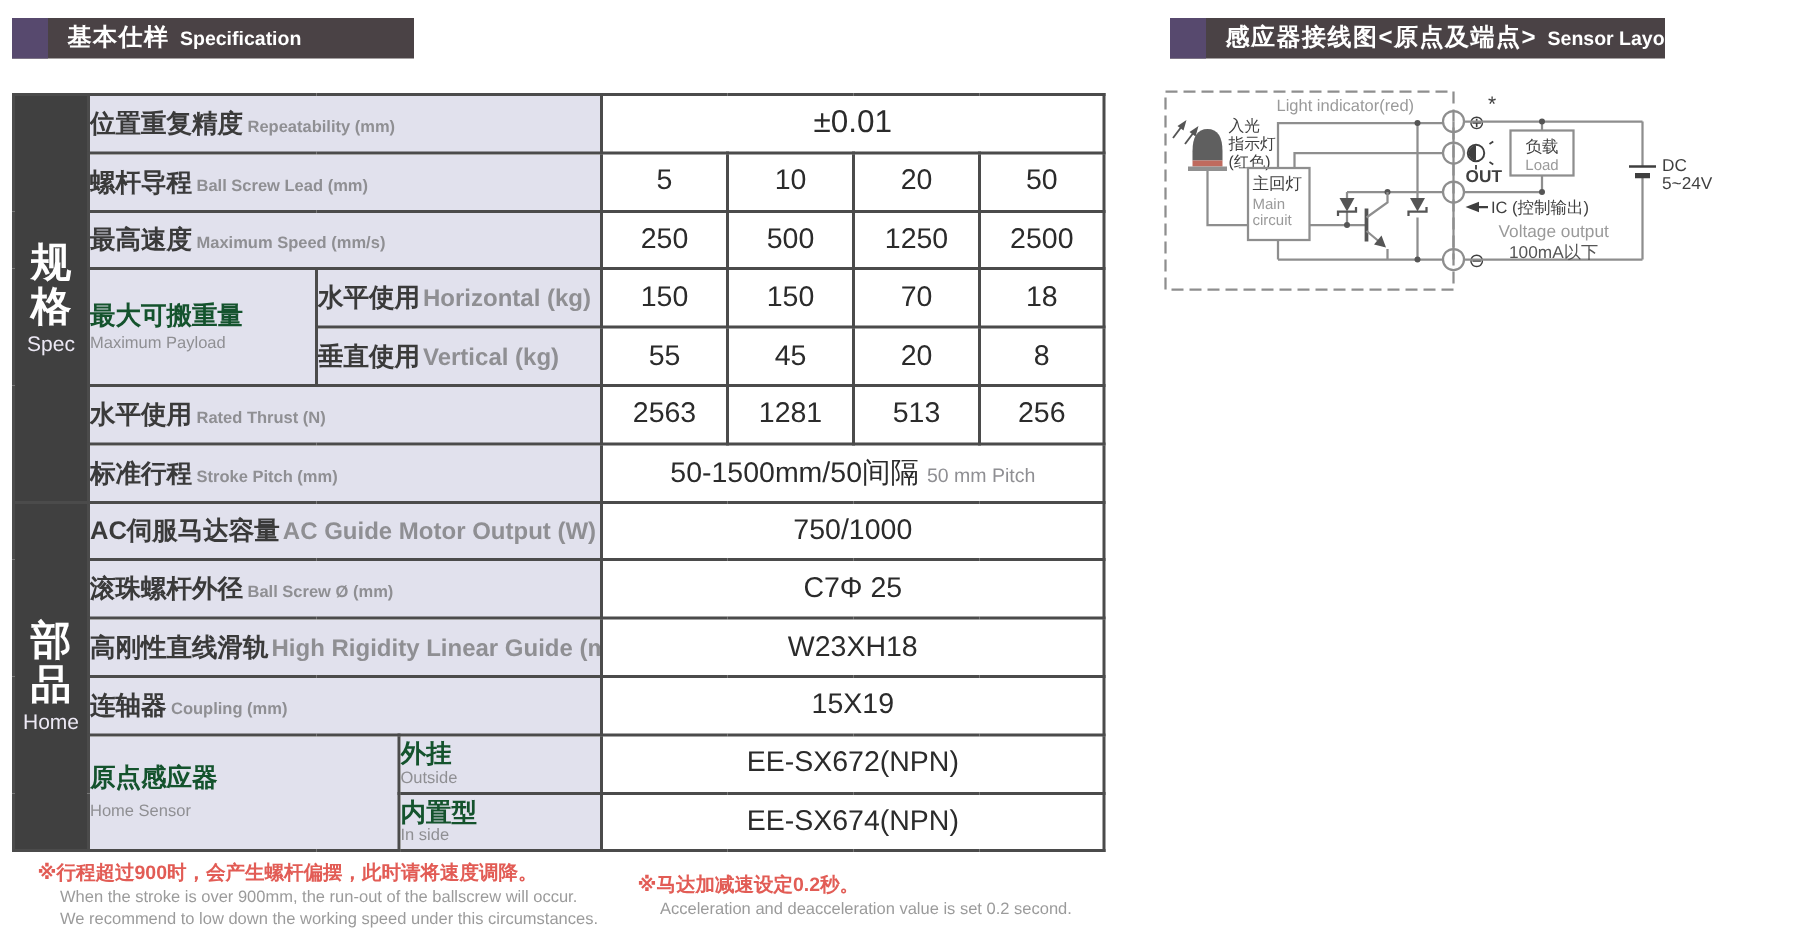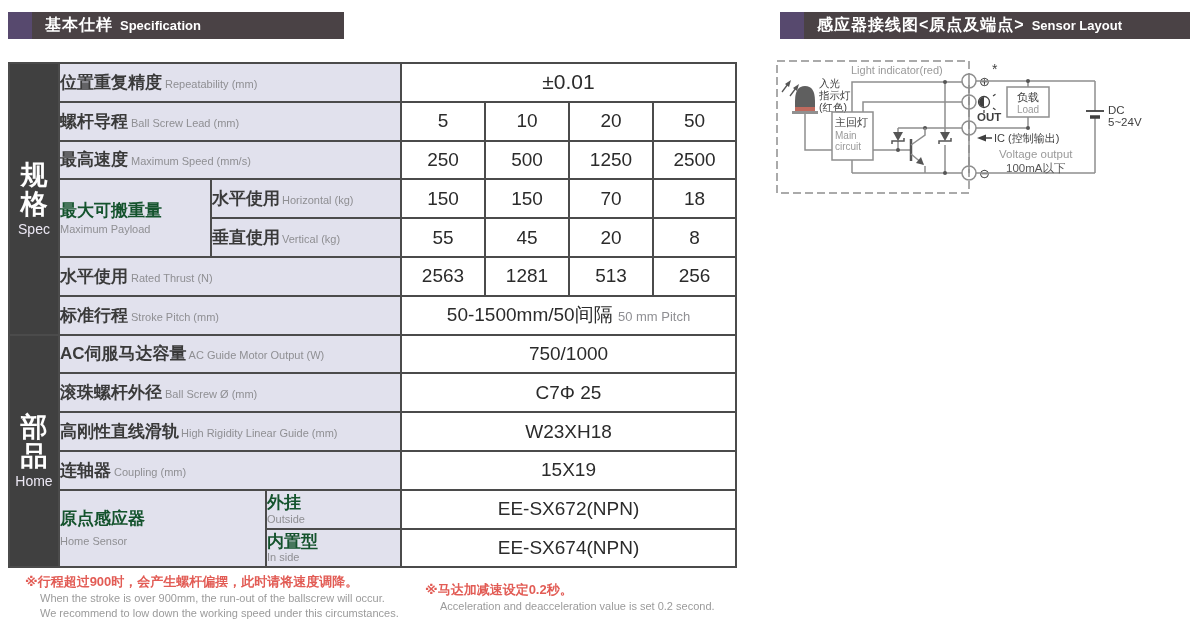--- a/index.html
+++ b/index.html
@@ -14,22 +14,22 @@
 
   
   table.spec{position:absolute;left:8px;top:62px;border-collapse:collapse;table-layout:fixed;width:727px;}
   table.spec td{border:2px solid #4b4b4b;padding:0;overflow:hidden;}
   table.spec tr{height:38.8px;}
   td.side{background:#404040;color:#fff;text-align:center;vertical-align:middle;}
   .side-cjk{font-size:27px;font-weight:bold;line-height:1.1;width:1.15em;margin:0 auto;word-break:break-all;}
   .side-en{font-size:14px;margin-top:1px;color:#ece8f4;}
   td.lbl{background:#e1e1ed;padding:2px 3px 2px 8px;vertical-align:middle;white-space:nowrap;}
   .lc{font-size:17px;font-weight:bold;color:#3a3a3a;}
-  .le{font-size:11px;color:#8f8f93;margin-left:3px;}
-  .le-sm{font-size:11px;color:#8f8f93;margin-left:2px;}
+  .le{font-size:11px;color:#8f8f93;margin-left:3px;font-weight:bold;}
+  .le-sm{font-size:16px;color:#8f8f93;margin-left:2px;font-weight:bold;}
   .stack-cjk{font-size:17px;font-weight:bold;color:#14532d;line-height:1.15;}
   .stack-en{font-size:11px;color:#8f8f93;line-height:1.15;}
   td.val{background:#fff;text-align:center;vertical-align:middle;font-size:19px;color:#2b2b2b;}
   td.val .vs{font-size:13px;color:#8f8f93;}
 
   
   .notes{position:absolute;left:8px;top:574px;width:760px;display:flex;align-items:center;}
   .note-cjk{font-size:13px;font-weight:bold;color:#e25c55;line-height:1.3;white-space:nowrap;}
   .note-en{font-size:11px;color:#9b9b9b;line-height:1.4;padding-left:15px;white-space:nowrap;}
   .note-col1{margin-left:17px;width:398px;flex:none;}
@@ -38,27 +38,27 @@
   
   .diagram{position:absolute;left:775px;top:55px;}
   .dg-line{stroke:#8e8e8e;stroke-width:1.5;fill:none;}
   .dg-dark{fill:#3f3f3f;}
   .dg-gray{fill:#9a9a9a;}
   .dg-txt{font-family:"Liberation Sans","DejaVu Sans",sans-serif;}
 </style>
 </head>
 <body>
 
-<div class="hdr" style="left:8px;top:12px;width:336px;">
+<div class="hdr" style="left:8px;top:12px;width:268px;">
   <div class="sq"></div>
   <span class="cjk">基本仕样</span>
   <span class="en">Specification</span>
 </div>
 
-<div class="hdr" style="left:780px;top:12px;width:410px;">
+<div class="hdr" style="left:780px;top:12px;width:330px;">
   <div class="sq"></div>
   <span class="cjk">感应器接线图&lt;原点及端点&gt;</span>
   <span class="en">Sensor Layout</span>
 </div>
 
 <table class="spec">
   <colgroup>
     <col style="width:50px">
       <col style="width:152px">
       <col style="width:55px">

